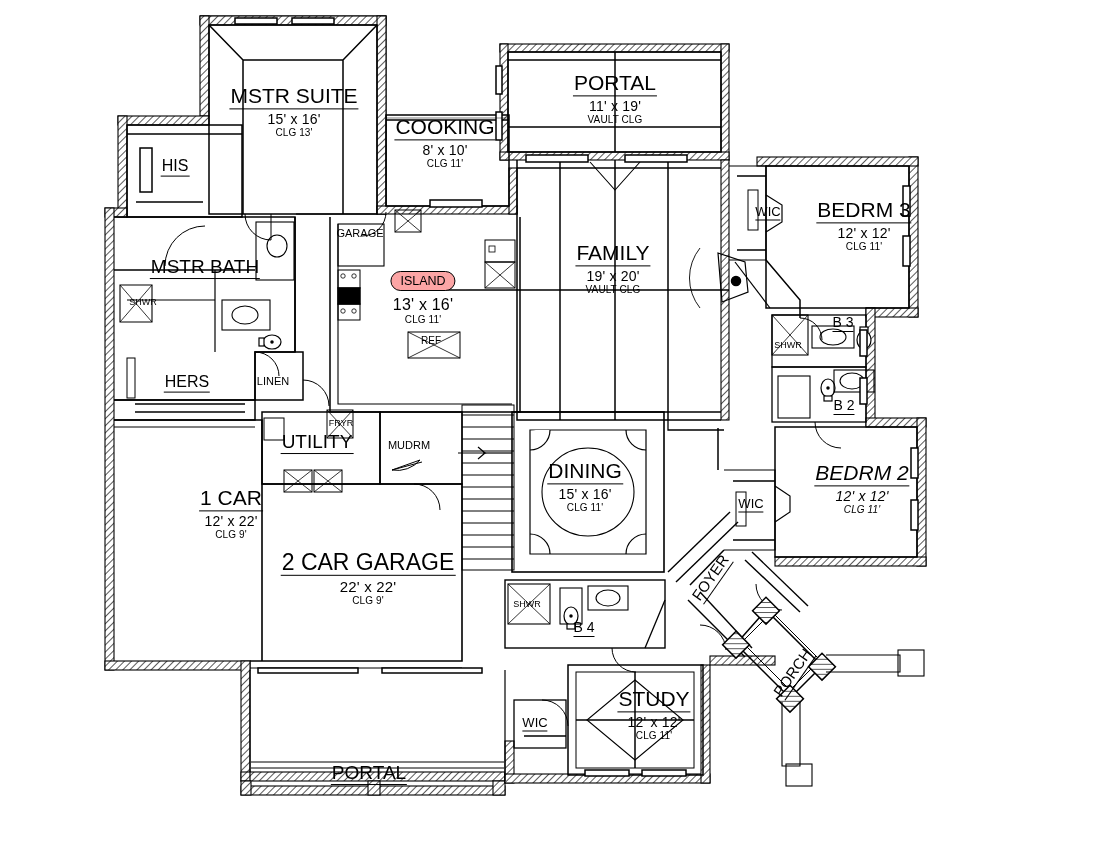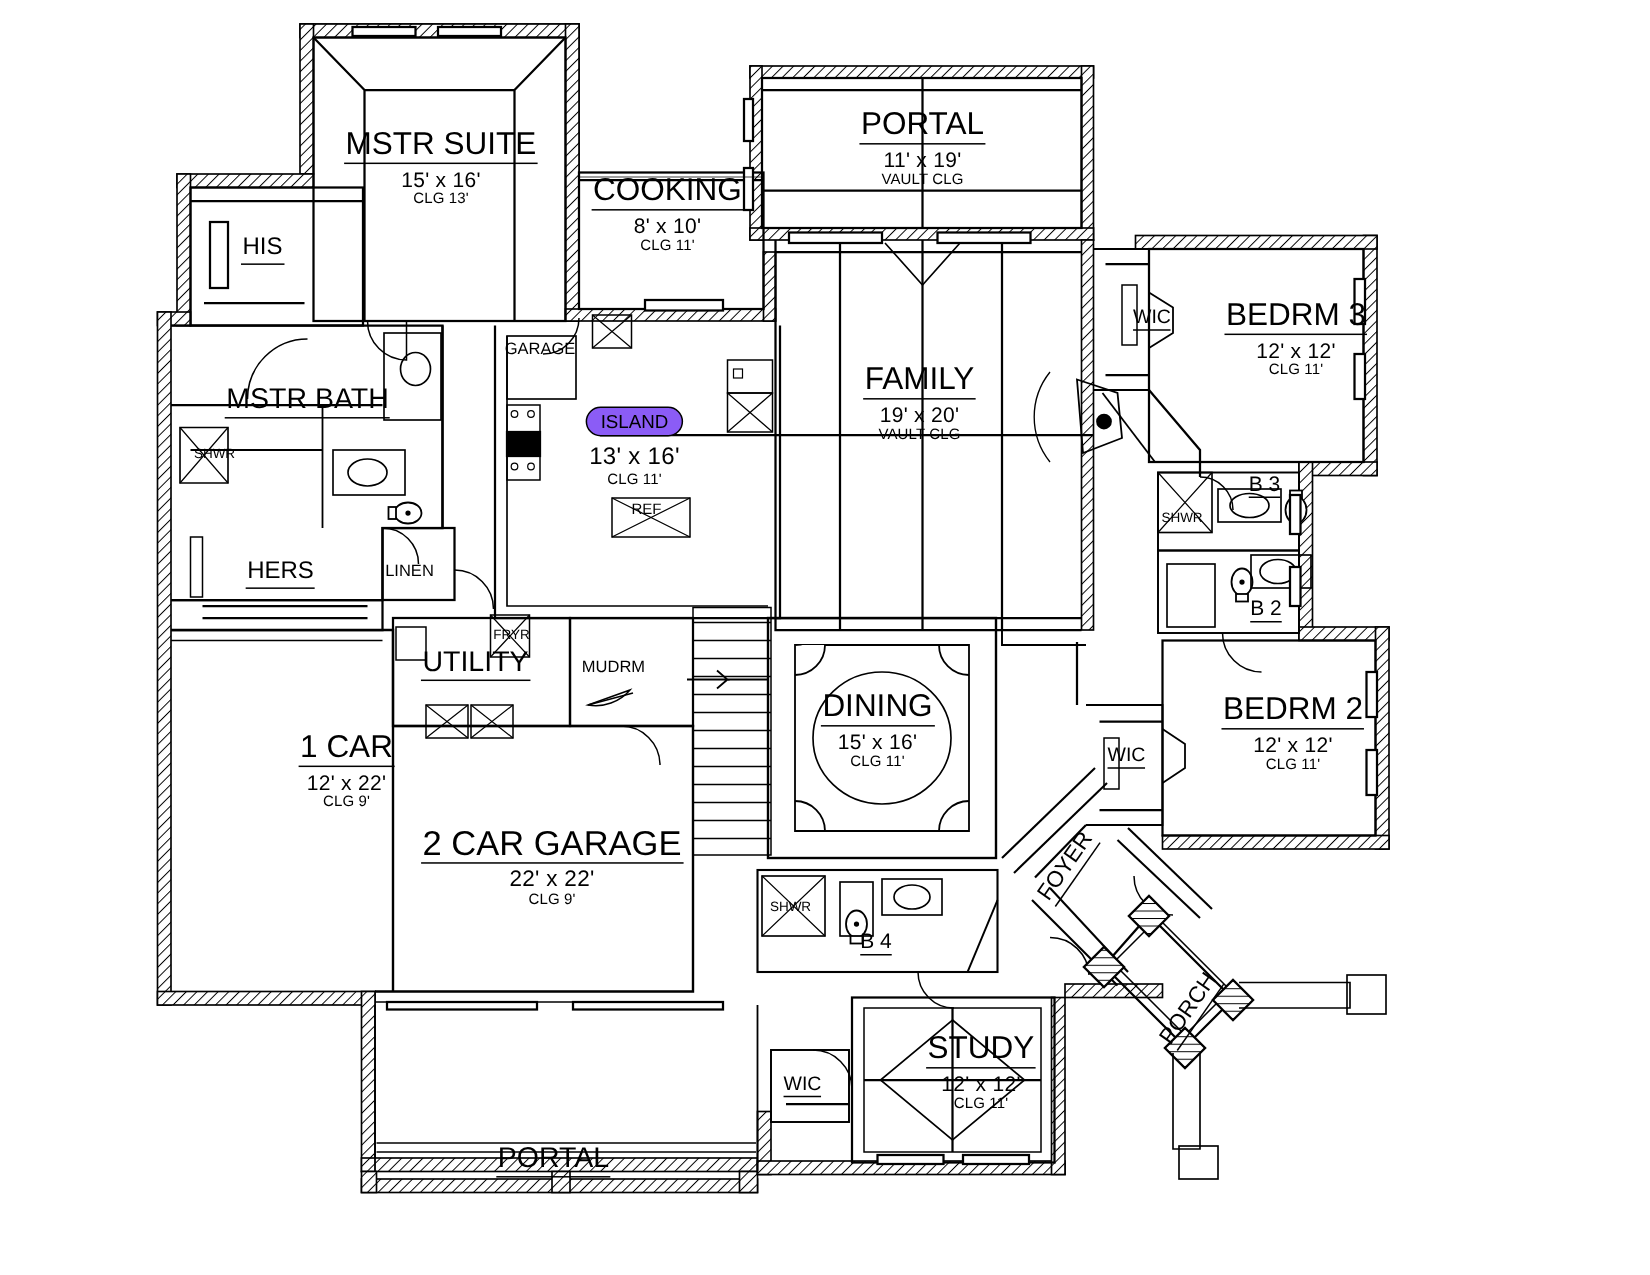--- a/index.html
+++ b/index.html
@@ -17,21 +17,21 @@
 
   .t-xxl .nm{font-size:23px;}
   .t-xl  .nm{font-size:21px;}
   .t-lg  .nm{font-size:19px;}
   .t-md  .nm{font-size:16px;}
 
   .t-xxl .dim{font-size:15px;} .t-xl .dim{font-size:14px;}
   .t-lg .dim{font-size:16px;}
   .t-xxl .clg,.t-xl .clg,.t-lg .clg,.t-md .clg,.t-sm .clg{font-size:10px;}
   .island-pill{position:absolute;transform:translate(-50%,-50%);
-     border:1.4px solid #000;border-radius:11px;padding:2px 9px;font-size:12.5px;background:#8b5cf6;}
+     border:1.4px solid #000;border-radius:11px;padding:2px 9px;font-size:12.5px;background:#fca5a5;}
   .plainlab{position:absolute;transform:translate(-50%,-50%);font-size:11px;white-space:nowrap;}
   .plainlab.u{border-bottom:1.4px solid #000;padding-bottom:1px;}
 </style>
 </head>
 <body>
 
 <div id="plan">
 
 <svg id="fp" viewBox="0 0 1100 850">
   <defs>
@@ -352,21 +352,21 @@
       <div class="lbl t-lg" style="left: 205px; top: 268px;"><span class="nm">MSTR BATH</span></div>
       <div class="lbl t-md" style="left: 187px; top: 383px;"><span class="nm">HERS</span></div>
       <div class="lbl t-xl" style="left: 445px; top: 143px;"><span class="nm">COOKING</span><span class="dim">8' x 10'</span><span class="clg">CLG 11'</span></div>
       <div class="lbl t-lg nb" style="left: 423px; top: 310px;">
         <span class="dim">13' x 16'</span>
         <span class="clg">CLG 11'</span>
       </div>
       <div class="lbl t-xl" style="left: 615px; top: 99px;"><span class="nm">PORTAL</span><span class="dim">11' x 19'</span><span class="clg">VAULT CLG</span></div>
       <div class="lbl t-xl" style="left: 613px; top: 269px;"><span class="nm">FAMILY</span><span class="dim">19' x 20'</span><span class="clg">VAULT CLG</span></div>
       <div class="lbl t-xl" style="left: 864px; top: 226px;"><span class="nm">BEDRM 3</span><span class="dim">12' x 12'</span><span class="clg">CLG 11'</span></div>
-      <div class="lbl t-xl" style="left: 862px; top: 489px;"><span class="nm">BEDRM 2</span><span class="dim">12' x 12'</span><span class="clg">CLG 11'</span></div>
+      <div class="lbl t-xl" style="left: 862px; top: 489px; font-style: italic;"><span class="nm">BEDRM 2</span><span class="dim">12' x 12'</span><span class="clg">CLG 11'</span></div>
       <div class="lbl t-xl" style="left: 585px; top: 487px;"><span class="nm">DINING</span><span class="dim">15' x 16'</span><span class="clg">CLG 11'</span></div>
       <div class="lbl t-xl" style="left: 639px; top: 715px; margin-left: 15px;"><span class="nm">STUDY</span><span class="dim">12' x 12'</span><span class="clg">CLG 11'</span></div>
       <div class="lbl t-xl" style="left: 203px; top: 514px; margin-left: 28px;"><span class="nm">1 CAR</span><span class="dim">12' x 22'</span><span class="clg">CLG 9'</span></div>
       <div class="lbl t-xxl" style="left: 368px; top: 578px;"><span class="nm">2 CAR GARAGE</span><span class="dim">22' x 22'</span><span class="clg">CLG 9'</span></div>
       <div class="lbl t-lg" style="left: 317px; top: 443px;"><span class="nm">UTILITY</span></div>
       <div class="lbl t-lg" style="left: 369px; top: 774px;"><span class="nm">PORTAL</span></div>
       <div class="plainlab" style="left: 360px; top: 233px; font-size: 11px; transform: translate(-50%, -50%) rotate(0deg);">GARAGE</div>
       <div class="plainlab" style="left: 273px; top: 381px; font-size: 11px; transform: translate(-50%, -50%) rotate(0deg);">LINEN</div>
       <div class="plainlab" style="left: 409px; top: 445px; font-size: 11px; transform: translate(-50%, -50%) rotate(0deg);">MUDRM</div>
       <div class="plainlab" style="left: 341px; top: 423px; font-size: 9px; transform: translate(-50%, -50%) rotate(0deg);">FRYR</div>

